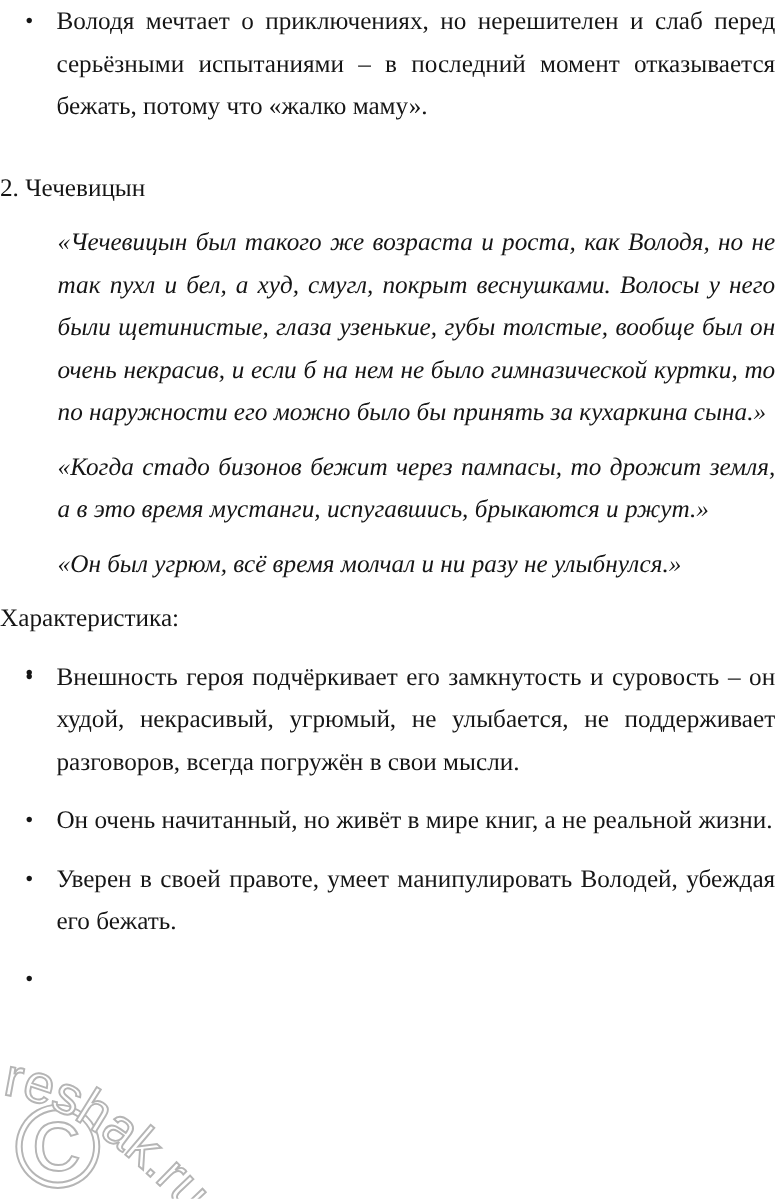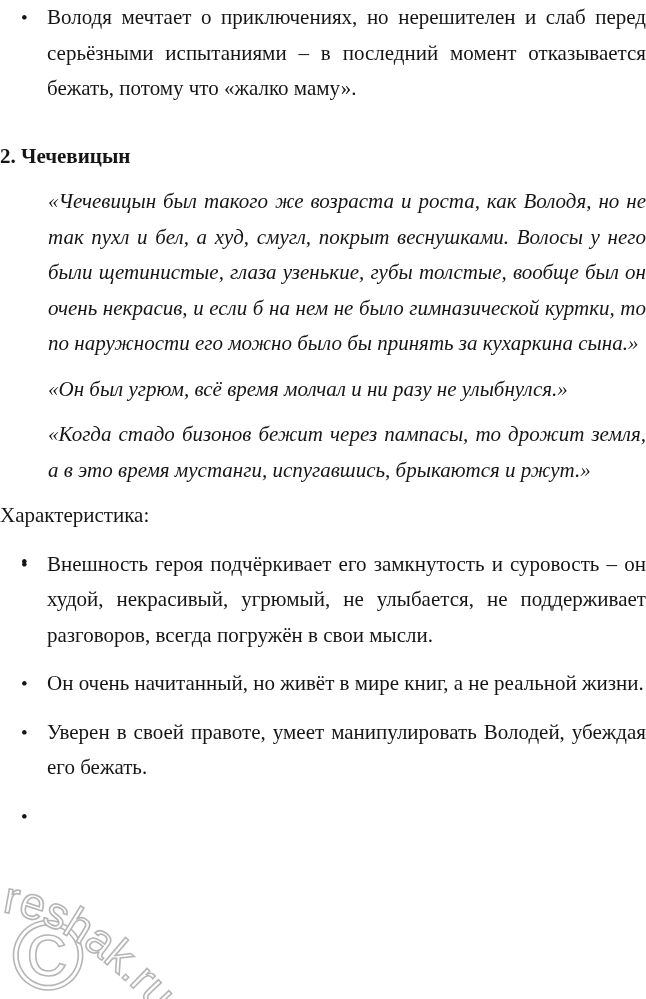--- a/index.html
+++ b/index.html
@@ -25,21 +25,21 @@
   .content {
     position: relative;
     z-index: 1;
     padding: 0;
   }
   .block {
     text-align: justify;
     margin: 0 0 10px 0;
   }
   .block.heading {
-    font-weight: bold;
+    font-weight: normal;
     margin-top: 32px;
   }
   .block.quote {
     font-style: italic;
     padding-left: 48px;
   }
   .block.bullet {
     position: relative;
     padding-left: 47px;
     margin-bottom: 13px;
@@ -90,22 +90,22 @@
       <text font-family="Liberation Sans, sans-serif" font-size="45" fill="#ffffff" stroke="#b5b5b5" stroke-width="1.6">
         <textPath href="#wmArc">reshak.ru</textPath>
       </text>
     </svg>
   </div>
 
   <div class="content" id="blocks">
       <div class="block bullet"><span class="marker">•</span><span>Володя мечтает о приключениях, но нерешителен и слаб перед серьёзными испытаниями – в последний момент отказывается бежать, потому что «жалко маму».</span></div>
       <div class="block heading">2. Чечевицын</div>
       <div class="block quote">«Чечевицын был такого же возраста и роста, как Володя, но не так пухл и бел, а худ, смугл, покрыт веснушками. Волосы у него были щетинистые, глаза узенькие, губы толстые, вообще был он очень некрасив, и если б на нем не было гимназической куртки, то по наружности его можно было бы принять за кухаркина сына.»</div>
+      <div class="block quote">«Когда стадо бизонов бежит через пампасы, то дрожит земля, а в это время мустанги, испугавшись, брыкаются и ржут.»</div>
       <div class="block quote">«Он был угрюм, всё время молчал и ни разу не улыбнулся.»</div>
-      <div class="block quote">«Когда стадо бизонов бежит через пампасы, то дрожит земля, а в это время мустанги, испугавшись, брыкаются и ржут.»</div>
       <div class="block paragraph">Характеристика:</div>
       <div class="block bullet"><span class="marker">•</span></div>
       <div class="block bullet"><span class="marker">•</span><span>Внешность героя подчёркивает его замкнутость и суровость – он худой, некрасивый, угрюмый, не улыбается, не поддерживает разговоров, всегда погружён в свои мысли.</span></div>
       <div class="block bullet"><span class="marker">•</span><span>Он очень начитанный, но живёт в мире книг, а не реальной жизни.</span></div>
       <div class="block bullet"><span class="marker">•</span><span>Уверен в своей правоте, умеет манипулировать Володей, убеждая его бежать.</span></div>
       <div class="block bullet"><span class="marker">•</span></div>
     </div>
 
 </div>
 

